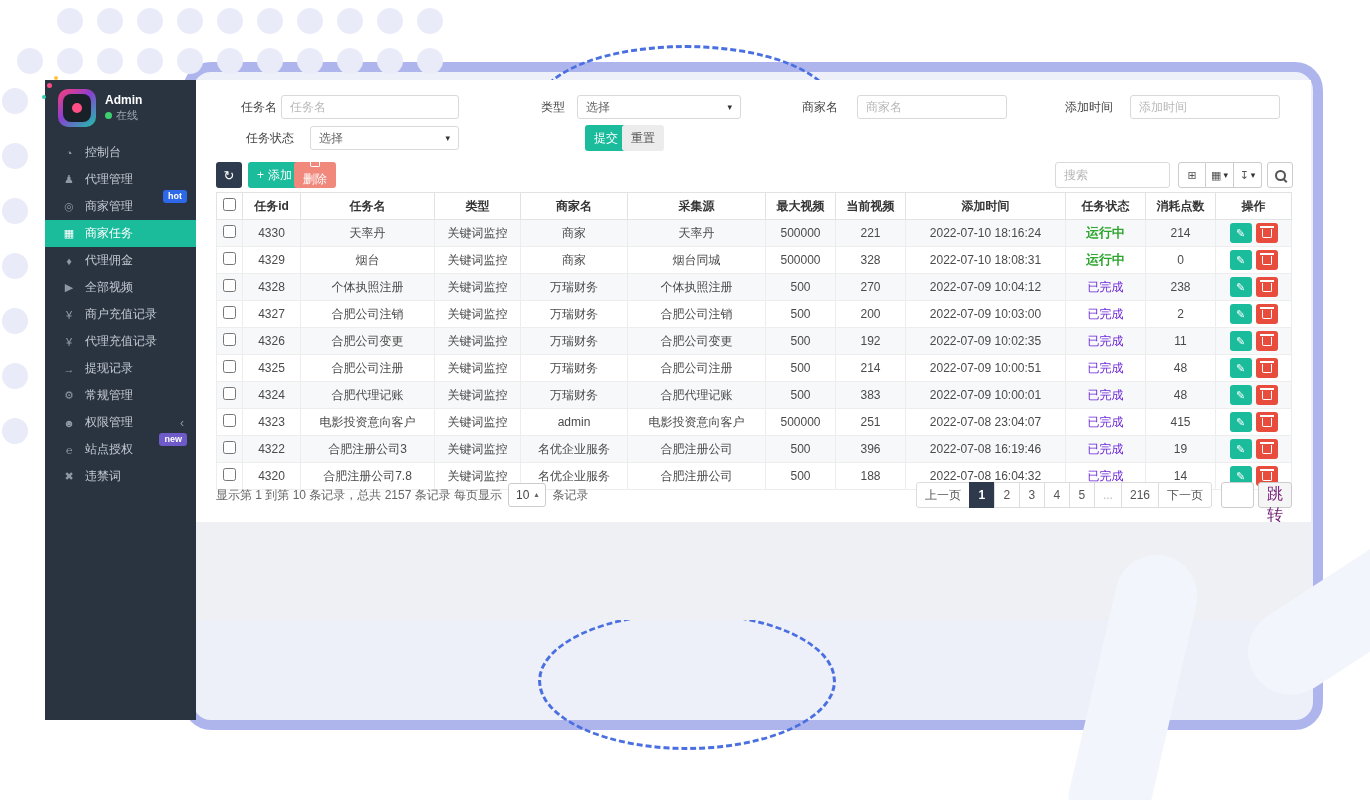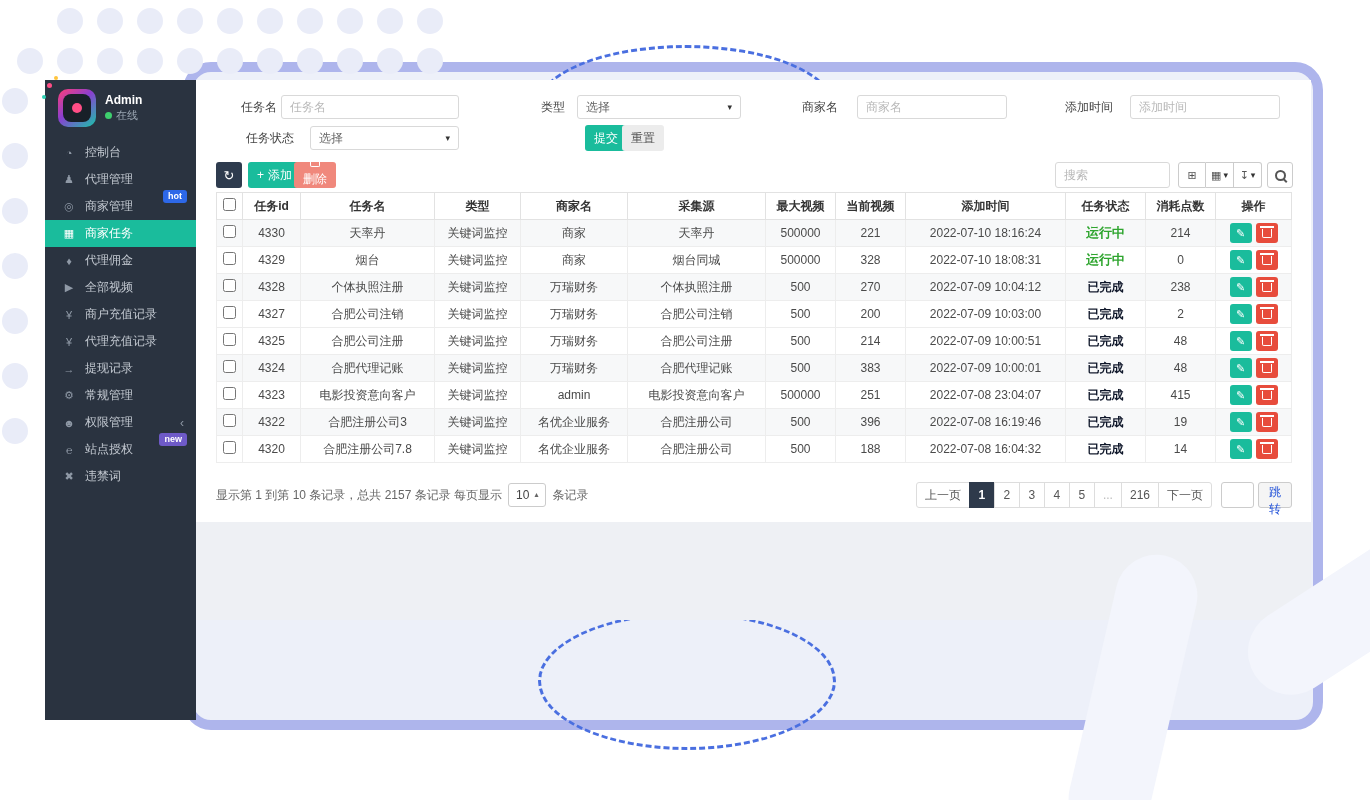--- a/index.html
+++ b/index.html
@@ -70,21 +70,21 @@
   .mag::after{content:"";position:absolute;width:2px;height:5px;background:#555;left:7px;top:6px;transform:rotate(-45deg);}
 
   
   #task-table{position:absolute;left:20px;top:112px;width:1075px;border-collapse:collapse;
               table-layout:fixed;font-size:12px;color:#4a4a4a;}
   #task-table th,#task-table td{height:26px;padding:0;text-align:center;border:1px solid #ededed;
               overflow:hidden;white-space:nowrap;background:#fff;}
   #task-table th{font-weight:bold;color:#333;border-color:#e2e2e2;}
   #task-table tr.striped td{background:#f7f8f9;}
   td.status-running{color:#2fa52f;font-weight:bold;font-size:13px;}
-  td.status-done{color:#0f172a;font-weight:bold;}
+  td.status-done{color:#6d28d9;}
   .op-btn{width:22px;height:20px;border:none;border-radius:3px;color:#fff;font-size:11px;cursor:pointer;
           margin:0 2px;vertical-align:middle;display:inline-flex;align-items:center;justify-content:center;}
   .op-edit{background:#1abc9c;}
   .op-del{background:#e74c3c;}
   .trash{display:inline-block;width:8px;height:8px;border:1px solid #fff;border-top:none;
          border-radius:0 0 2px 2px;position:relative;}
   .trash::before{content:"";position:absolute;left:-3px;right:-3px;top:-3px;height:2px;background:#fff;}
   input[type=checkbox]{width:13px;height:13px;margin:0;cursor:pointer;}
 
   
@@ -96,21 +96,21 @@
   #pagination{position:absolute;top:402px;right:99px;display:flex;height:26px;}
   .pg{min-width:26px;padding:0 8px;height:26px;line-height:24px;border:1px solid #ddd;background:#fff;
       color:#555;font-size:12px;text-align:center;box-sizing:border-box;margin-left:-1px;cursor:pointer;}
   .pg:first-child{border-radius:3px 0 0 3px;margin-left:0;}
   .pg:last-child{border-radius:0 3px 3px 0;}
   .pg.active{background:#2e3a4b;border-color:#2e3a4b;color:#fff;font-weight:bold;}
   .pg.dots{color:#bbb;cursor:default;}
   #jump-input{position:absolute;top:402px;right:57px;width:33px;height:26px;border:1px solid #ccc;
               border-radius:3px;box-sizing:border-box;padding:0 4px;font-size:12px;}
   #jump-btn{position:absolute;top:402px;right:19px;width:34px;height:26px;border:1px solid #ccc;
-            border-radius:3px;background:#f5f5f5;color:#1d4ed8;font-size:12px;cursor:pointer;}
+            border-radius:3px;background:#f5f5f5;color:#701a75;font-size:16px;cursor:pointer;}
 </style>
 </head>
 <body>
 
 <div id="stage">
 
   <div class="arc" id="arc-top"></div>
   <div class="arc" id="arc-bottom"></div>
   <div id="frame"></div>
   <div class="ribbon" id="ribbon-1"></div>
@@ -332,20 +332,38 @@
               <td>4327</td>
               <td>合肥公司注销</td>
               <td>关键词监控</td>
               <td>万瑞财务</td>
               <td>合肥公司注销</td>
               <td>500</td>
               <td>200</td>
               <td>2022-07-09 10:03:00</td>
               <td class="status-done">已完成</td>
               <td>2</td>
+              <td><button class="op-btn op-edit">
+                  <span>✎</span>
+                </button><button class="op-btn op-del">
+                  <span class="trash"></span>
+                </button></td>
+            </tr>
+            <tr class="striped">
+              <td><input type="checkbox" style=""></td>
+              <td>4326</td>
+              <td>合肥公司变更</td>
+              <td>关键词监控</td>
+              <td>万瑞财务</td>
+              <td>合肥公司变更</td>
+              <td>500</td>
+              <td>192</td>
+              <td>2022-07-09 10:02:35</td>
+              <td class="status-done">已完成</td>
+              <td>11</td>
               <td><button class="op-btn op-edit">
                   <span>✎</span>
                 </button><button class="op-btn op-del">
                   <span class="trash"></span>
                 </button></td>
             </tr>
             <tr>
               <td><input type="checkbox" style=""></td>
               <td>4325</td>
               <td>合肥公司注册</td>

